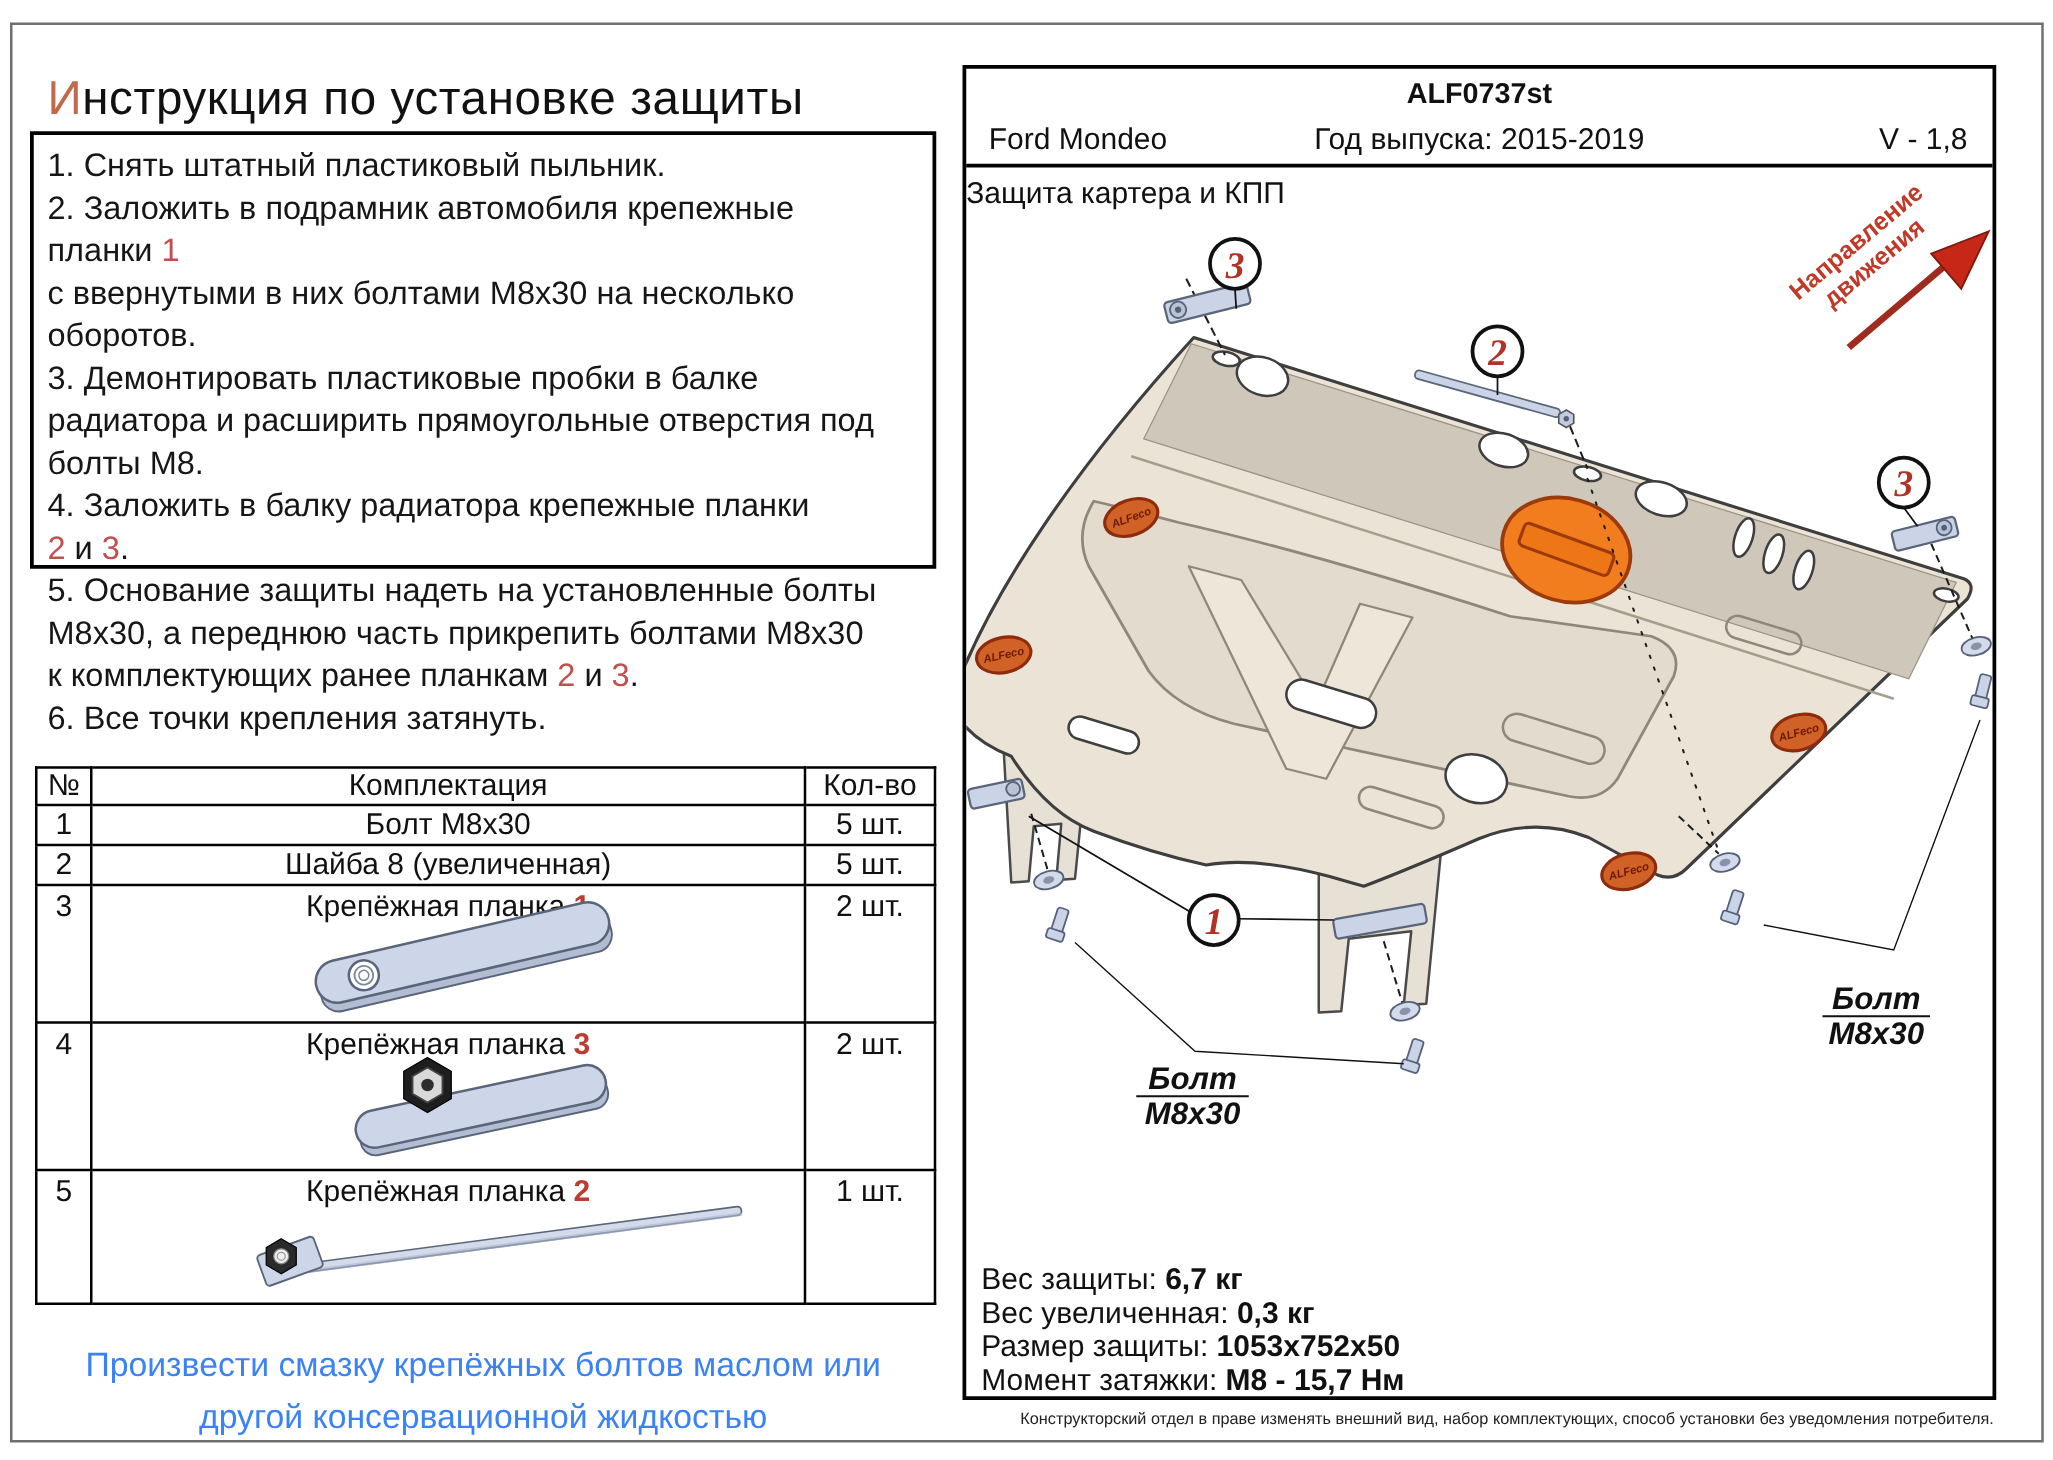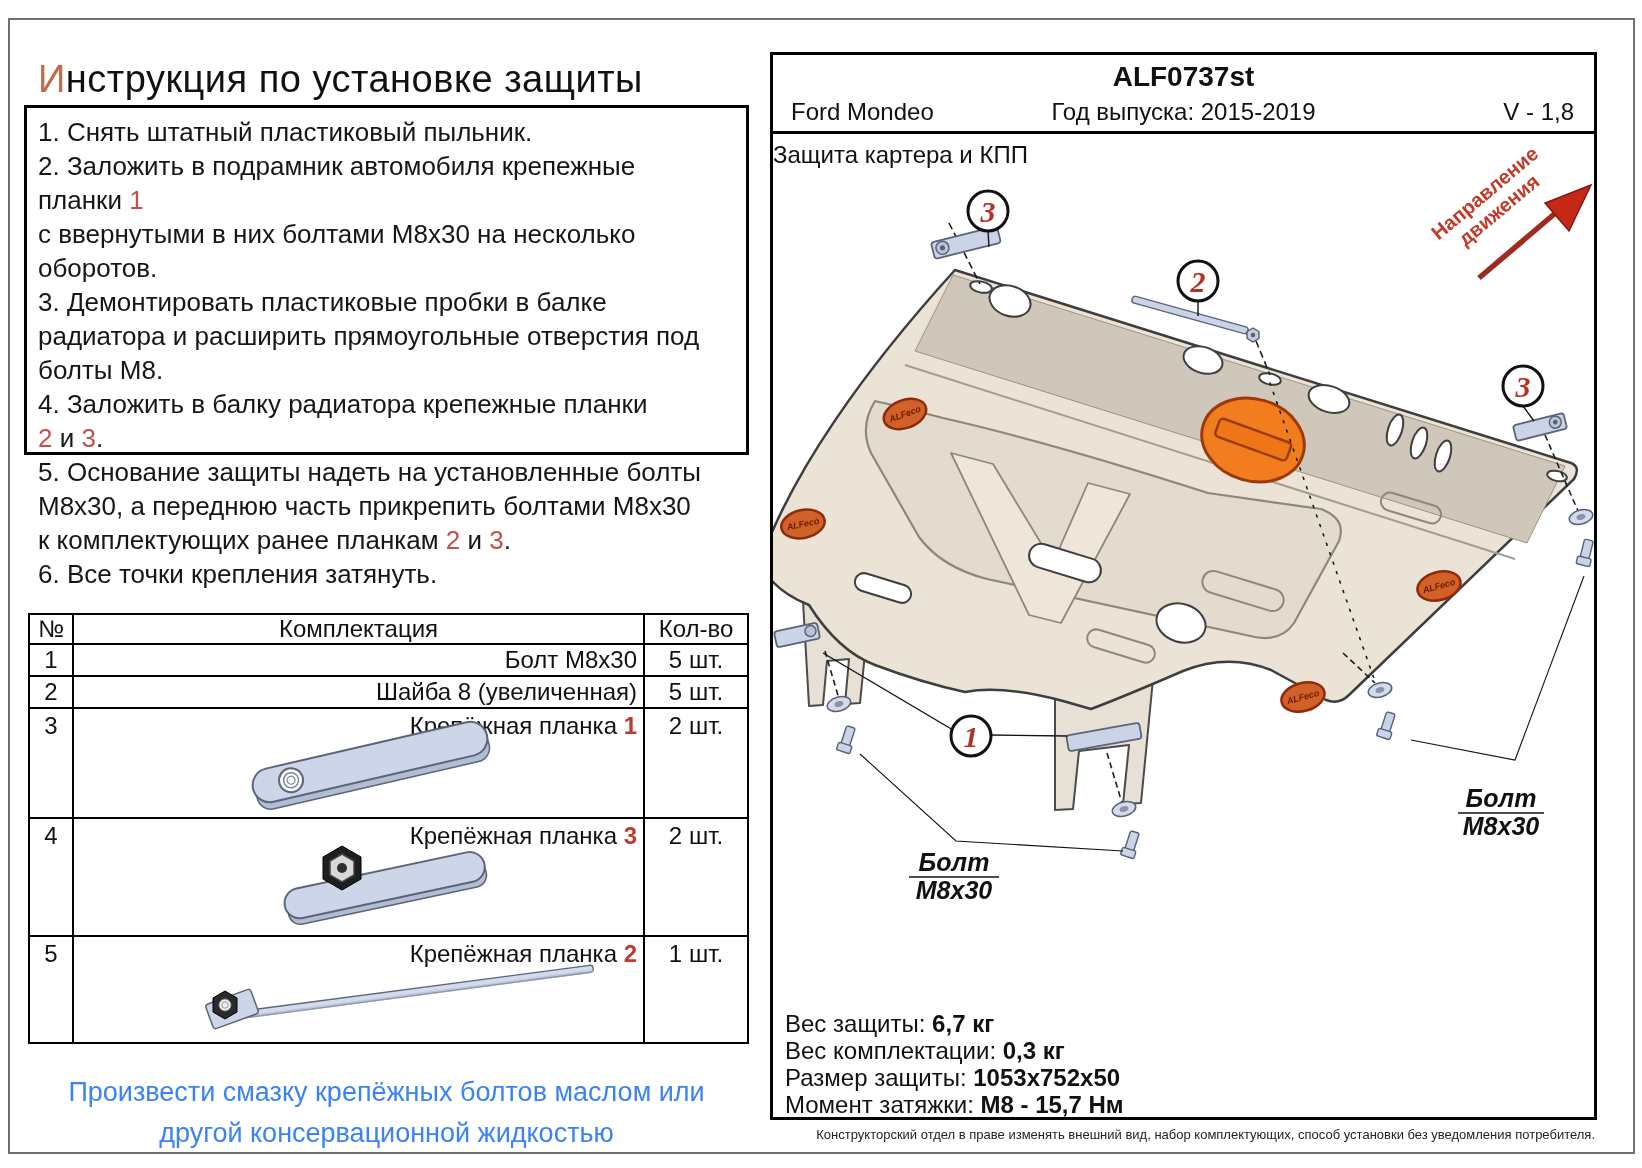--- a/index.html
+++ b/index.html
@@ -17,30 +17,30 @@
   .parts-table{position:absolute;left:28px;top:613px;width:721px;border-collapse:collapse;
         table-layout:fixed;font-size:24px;color:#111;}
   .parts-table td{border:2px solid #000;padding:0 6px;box-sizing:border-box;overflow:hidden;}
   .parts-table .c-num{width:44px;text-align:center;}
   .parts-table .c-qty{width:104px;text-align:center;}
   .parts-table .hdr td{height:30px;text-align:center;padding:0;}
   .parts-table .r-sm td{height:32px;}
   .parts-table .r3 td{height:110px;vertical-align:top;padding-top:3px;}
   .parts-table .r4 td{height:118px;vertical-align:top;padding-top:3px;}
   .parts-table .r5 td{height:107px;vertical-align:top;padding-top:3px;}
-  .parts-table .name{text-align:right;}
+  .parts-table .name{text-align:center;}
   .parts-table .rednum{color:#BE3B32;font-weight:bold;}
   .part-img{position:absolute;pointer-events:none;}
   .warning{position:absolute;left:24px;top:1072px;width:725px;text-align:center;
         font-size:27px;line-height:41px;color:#3b82f6;}
   
   .panel{position:absolute;left:770px;top:52px;width:827px;height:1068px;
         border:3px solid #000;box-sizing:border-box;}
   .panel-code{position:absolute;left:0;top:6px;width:100%;text-align:center;
-        font-size:28px;font-weight:bold;color:#111;}
+        font-size:23px;font-weight:bold;color:#111;}
   .panel-row2{position:absolute;left:0;top:43px;width:100%;height:30px;font-size:24px;color:#111;}
   .panel-model{position:absolute;left:18px;top:0;}
   .panel-years{position:absolute;left:0;width:100%;text-align:center;top:0;}
   .panel-engine{position:absolute;right:20px;top:0;}
   .panel-divider{position:absolute;left:0;top:76px;width:100%;height:3px;background:#000;}
   .panel-subtitle{position:absolute;left:0;top:86px;width:100%;text-align:left;
         font-size:24px;color:#111;}
   .drawing-svg{position:absolute;left:0;top:0;width:821px;height:1062px;}
   .info-block{position:absolute;left:12px;top:955px;font-size:24px;line-height:27px;color:#111;}
   .info-line .val{font-weight:bold;}
@@ -314,20 +314,20 @@
     <div class="panel-row2">
       <span class="panel-model">Ford Mondeo</span>
       <span class="panel-years">Год выпуска: 2015-2019</span>
       <span class="panel-engine">V - 1,8</span>
     </div>
     <div class="panel-divider"></div>
     <div class="panel-subtitle">Защита картера и КПП</div>
 
     <div class="info-block" id="info">
         <div class="info-line"><span>Вес защиты: </span><span class="val">6,7 кг</span></div>
-        <div class="info-line"><span>Вес комплектации: </span><span class="val">0,3 кг</span></div>
+        <div class="info-line"><span>Вес увеличенная: </span><span class="val">0,3 кг</span></div>
         <div class="info-line"><span>Размер защиты: </span><span class="val">1053х752х50</span></div>
         <div class="info-line"><span>Момент затяжки: </span><span class="val">М8 - 15,7 Нм</span></div>
       </div>
   </div>
 
   <div class="footnote">Конструкторский отдел в праве изменять внешний вид, набор комплектующих, способ установки без уведомления потребителя.</div>
 </div>
 
 </body></html>

